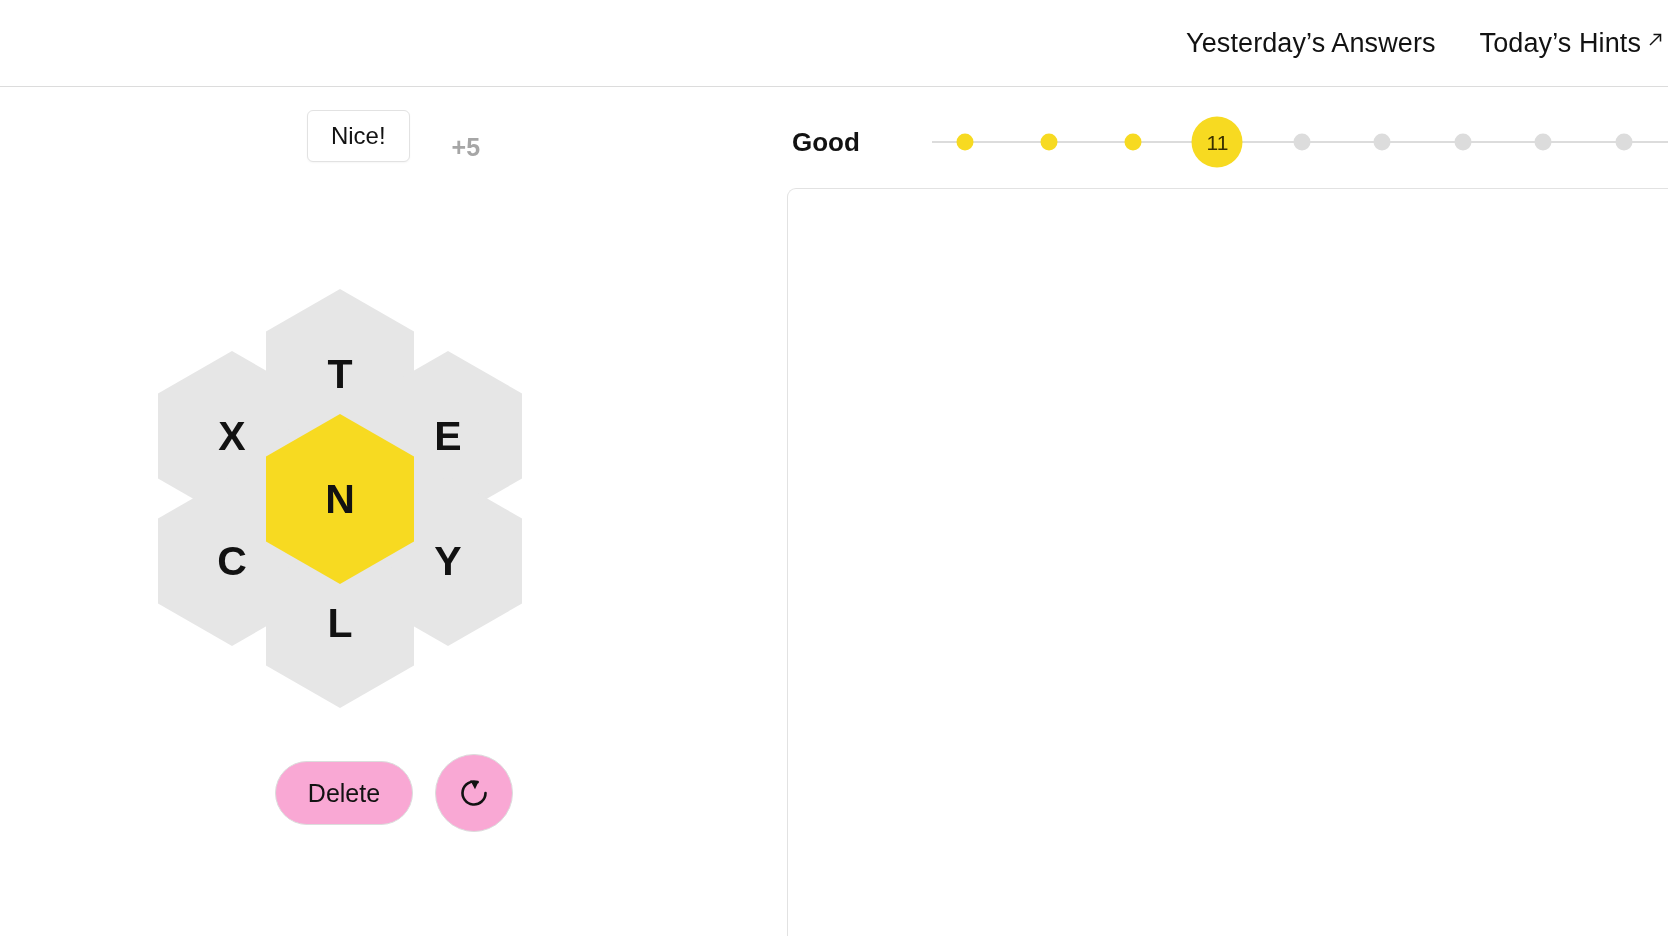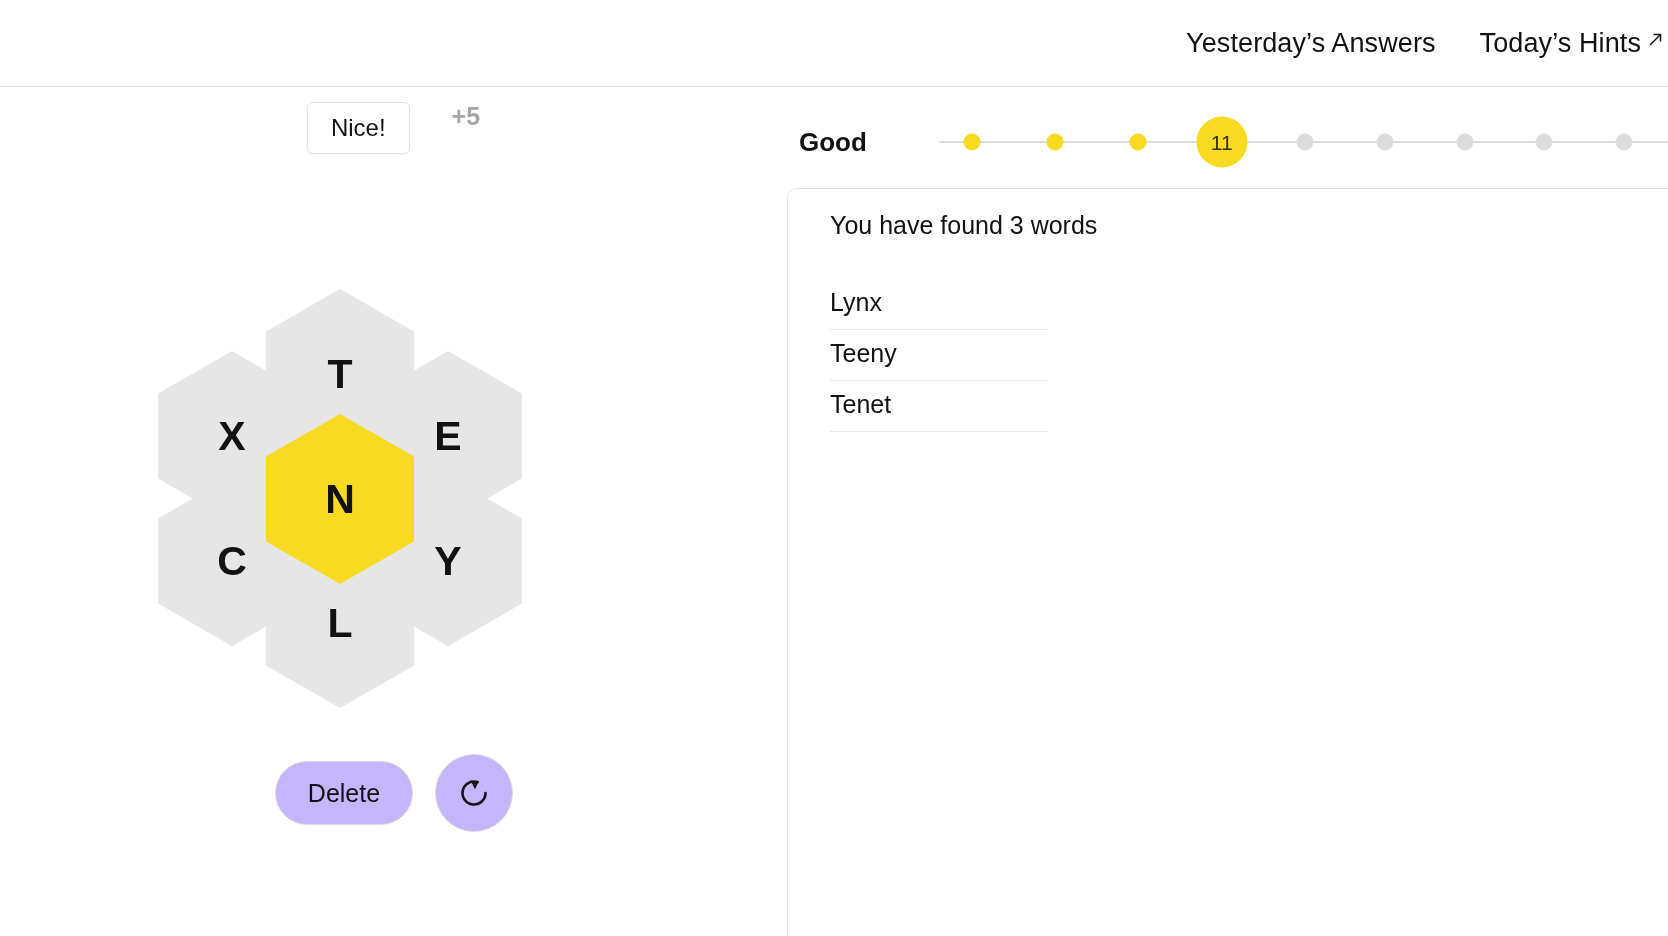--- a/index.html
+++ b/index.html
@@ -57,21 +57,21 @@
     height: 849px;
   }
 
   
   #message-row {
     position: absolute;
     left: 0; top: 15px;
     width: 787px;
     height: 60px;
     display: flex;
-    align-items: flex-start;
+    align-items: flex-end;
     justify-content: center;
     gap: 0px;
   }
   #message-pill {
     background: #ffffff;
     border: 1px solid #e2e2e2;
     border-radius: 6px;
     padding: 11px 23px;
     font-size: 24px;
     color: #121212;
@@ -140,21 +140,21 @@
     left: 0; top: 667px;
     width: 787px;
     display: flex;
     justify-content: center;
     align-items: center;
     gap: 22px;
     padding-left: 1px;
   }
   .ctl-btn {
     border: 1px solid #dcdcdc;
-    background: #c4b5fd;
+    background: #f9a8d4;
     border-radius: 40px;
     font-size: 25px;
     color: #121212;
     font-family: "Liberation Sans", sans-serif;
     cursor: pointer;
     height: 64px;
     display: flex;
     align-items: center;
     justify-content: center;
     padding: 0 32px;
@@ -182,21 +182,21 @@
     left: 0; top: 20px;
     width: 881px;
     height: 70px;
     display: flex;
     align-items: center;
   }
   #rank-label {
     font-size: 26px;
     font-weight: bold;
     color: #121212;
-    margin-left: 12px;
+    margin-left: 5px;
     width: 140px;
     white-space: nowrap;
   }
   #progress-track {
     position: relative;
     flex: 1;
     height: 44px;
     margin-right: 4px;
   }
   #progress-line {
@@ -356,21 +356,15 @@
       <div class="rank-dot current" style="left:39.0%">11</div>
       <div class="rank-dot upcoming" style="left:50.5%"></div>
       <div class="rank-dot upcoming" style="left:61.5%"></div>
       <div class="rank-dot upcoming" style="left:72.5%"></div>
       <div class="rank-dot upcoming" style="left:83.5%"></div>
       <div class="rank-dot upcoming" style="left:94.5%"></div>
     </div>
   </div>
 
   <div id="wordlist-panel">
-    <div id="found-count">You have found 3 words</div>
-    <ul id="word-list">
-      <li class="word-item">Lynx</li>
-      <li class="word-item">Teeny</li>
-      <li class="word-item">Tenet</li>
-    </ul>
   </div>
 
 </div>
 
 </body></html>

